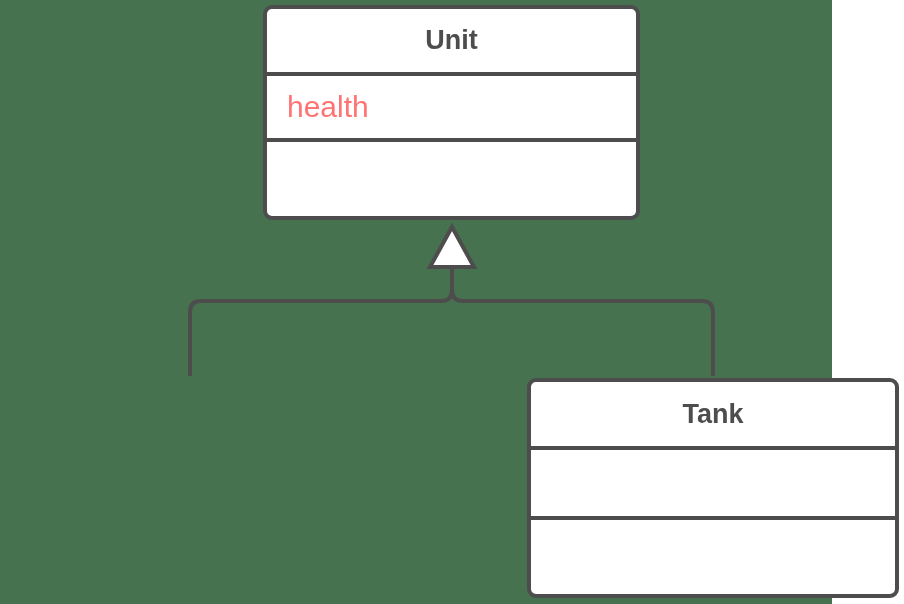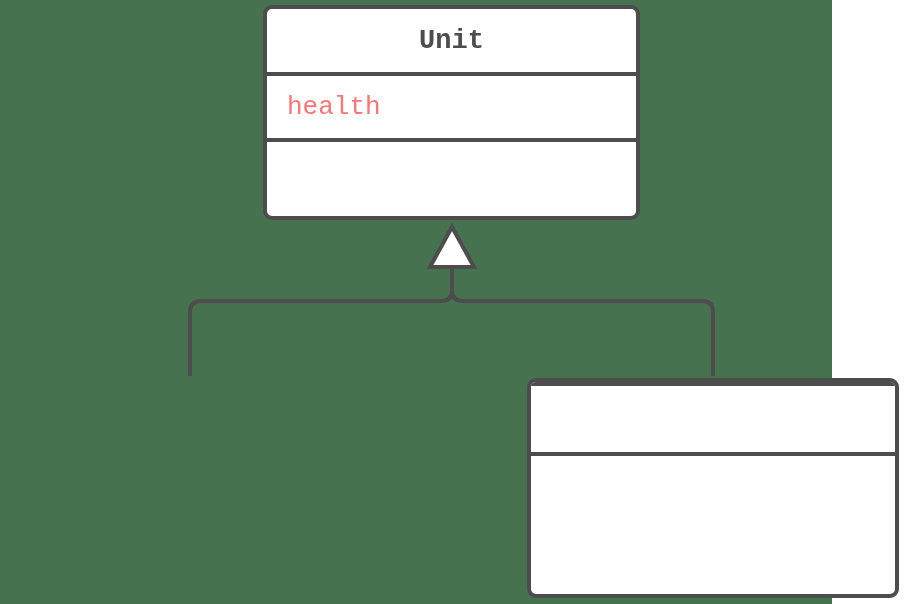--- a/index.html
+++ b/index.html
@@ -11,21 +11,20 @@
   }
   * { margin: 0; padding: 0; box-sizing: border-box; }
   html, body { width: 904px; height: 604px; overflow: hidden; }
   body { font-family: "Liberation Sans", sans-serif; }
 
   .canvas {
     position: relative;
     width: 832px;
     height: 604px;
     background: var(--bg);
-    font-family: Liberation Mono, monospace;
   }
 
   svg.connectors {
     position: absolute;
     left: 0; top: 0;
     width: 904px; height: 604px;
     overflow: visible;
   }
   svg.connectors path {
     fill: none;
@@ -63,21 +62,21 @@
   }
   #box-soldier .sec-title, #box-tank .sec-title { height: 64px; }
 
   .sec-attrs {
     border-top: 4px solid var(--line);
     border-bottom: 4px solid var(--line);
     height: 70px;
     display: flex;
     align-items: center;
     padding: 8px 20px;
-    font-size: 26px;
+    font-size: 30px;
     color: var(--attr);
   }
   #box-soldier .sec-attrs, #box-tank .sec-attrs { height: 74px; }
 
   .sec-methods { flex: 1; }
 </style>
 </head>
 <body>
 
 <div class="canvas">
@@ -94,17 +93,18 @@
   <div class="class-box" id="box-unit">
     <div class="sec-title">Unit</div>
     <div class="sec-attrs">
       <span>health</span>
     </div>
     <div class="sec-methods"></div>
   </div>
 
 
   <div class="class-box" id="box-tank">
+    <div class="sec-title">Tank</div>
     <div class="sec-attrs"></div>
     <div class="sec-methods"></div>
   </div>
 
 </div>
 
 </body></html>

